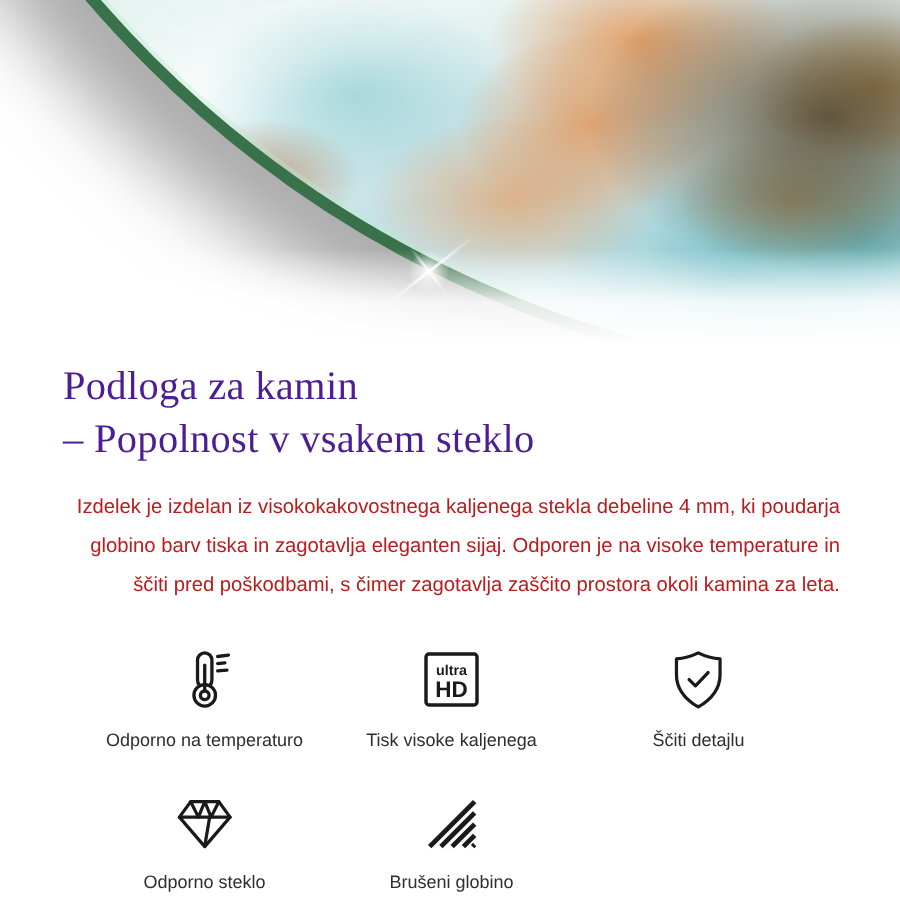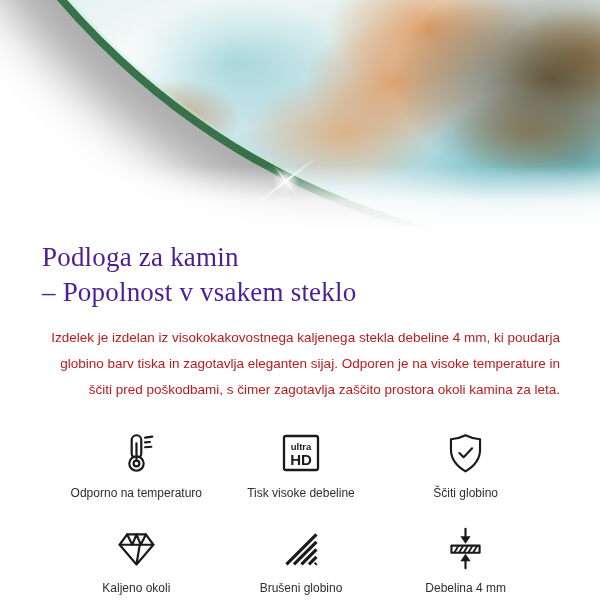--- a/index.html
+++ b/index.html
@@ -120,75 +120,56 @@
       </div>
 
       <div class="feature">
         <div class="iconwrap">
           <svg width="44" height="44" viewBox="0 0 44 44">
             <rect class="stroked" x="5" y="5" width="34" height="34" rx="2" stroke-width="2.6"></rect>
             <text class="svgtext" x="22" y="19" font-size="9.5" text-anchor="middle">ultra</text>
             <text class="svgtext" x="22" y="33.5" font-size="15" text-anchor="middle">HD</text>
           </svg>
         </div>
-        <div class="label">Tisk visoke debeline</div>
+        <div class="label">Tisk visoke kaljenega</div>
       </div>
 
       <div class="feature">
         <div class="iconwrap">
           <svg width="45" height="45" viewBox="0 0 48 48">
             <path class="stroked" stroke-width="2.4" d="M24 4.5c5.2 2.6 10.4 4 15.5 4.3V20c0 9.8-5.8 17.3-15.5 23C14.3 37.3 8.5 29.8 8.5 20V8.8C13.6 8.5 18.8 7.1 24 4.5z"></path>
             <path class="stroked" stroke-width="2.4" d="M17.5 23.5l4.5 4.5 9-9.5"></path>
           </svg>
         </div>
-        <div class="label">Ščiti globino</div>
+        <div class="label">Ščiti detajlu</div>
       </div>
 
       <div class="feature">
         <div class="iconwrap">
           <svg width="45" height="45" viewBox="0 0 48 48">
             <path class="stroked" stroke-width="2.1" d="M14 9h20l8 11-18 21L6 20 14 9z"></path>
             <path class="stroked" stroke-width="2.1" d="M6 20h36"></path>
             <path class="stroked" stroke-width="2.1" d="M14 9l5.5 11L24 9l4.5 11L34 9"></path>
             <path class="stroked" stroke-width="2.1" d="M27.5 20L24 40.5"></path>
           </svg>
         </div>
-        <div class="label">Kaljeno okoli</div>
+        <div class="label">Odporno steklo</div>
       </div>
 
       <div class="feature">
         <div class="iconwrap">
           <svg width="45" height="45" viewBox="0 0 48 48">
             <g stroke="#1a1a1a" stroke-width="3.4" stroke-linecap="butt">
               <line x1="9" y1="41" x2="41" y2="9"></line>
               <line x1="17" y1="41" x2="41" y2="17"></line>
               <line x1="25" y1="41" x2="41" y2="25"></line>
               <line x1="33" y1="41" x2="41" y2="33"></line>
               <line x1="39.5" y1="41" x2="41" y2="39.5"></line>
             </g>
           </svg>
         </div>
         <div class="label">Brušeni globino</div>
       </div>
 
-      <div class="feature">
-        <div class="iconwrap">
-          <svg width="45" height="45" viewBox="0 0 48 48">
-            <line class="stroked" x1="24" y1="3" x2="24" y2="11" stroke-width="2.8"></line>
-            <polygon class="filled" points="24,19 18.5,11 29.5,11"></polygon>
-            <rect class="stroked" x="9" y="21" width="30" height="7.5" stroke-width="2" stroke-linejoin="miter"></rect>
-            <g stroke="#1a1a1a" stroke-width="2" stroke-linecap="butt">
-              <line x1="12" y1="28.5" x2="16.5" y2="21"></line>
-              <line x1="17" y1="28.5" x2="21.5" y2="21"></line>
-              <line x1="22" y1="28.5" x2="26.5" y2="21"></line>
-              <line x1="27" y1="28.5" x2="31.5" y2="21"></line>
-              <line x1="32" y1="28.5" x2="36.5" y2="21"></line>
-            </g>
-            <polygon class="filled" points="24,29.5 18.5,37.5 29.5,37.5"></polygon>
-            <line class="stroked" x1="24" y1="37.5" x2="24" y2="45" stroke-width="2.8"></line>
-          </svg>
-        </div>
-        <div class="label">Debelina 4 mm</div>
-      </div>
 
     </div>
   </div>
 </div>
 
 </body></html>

